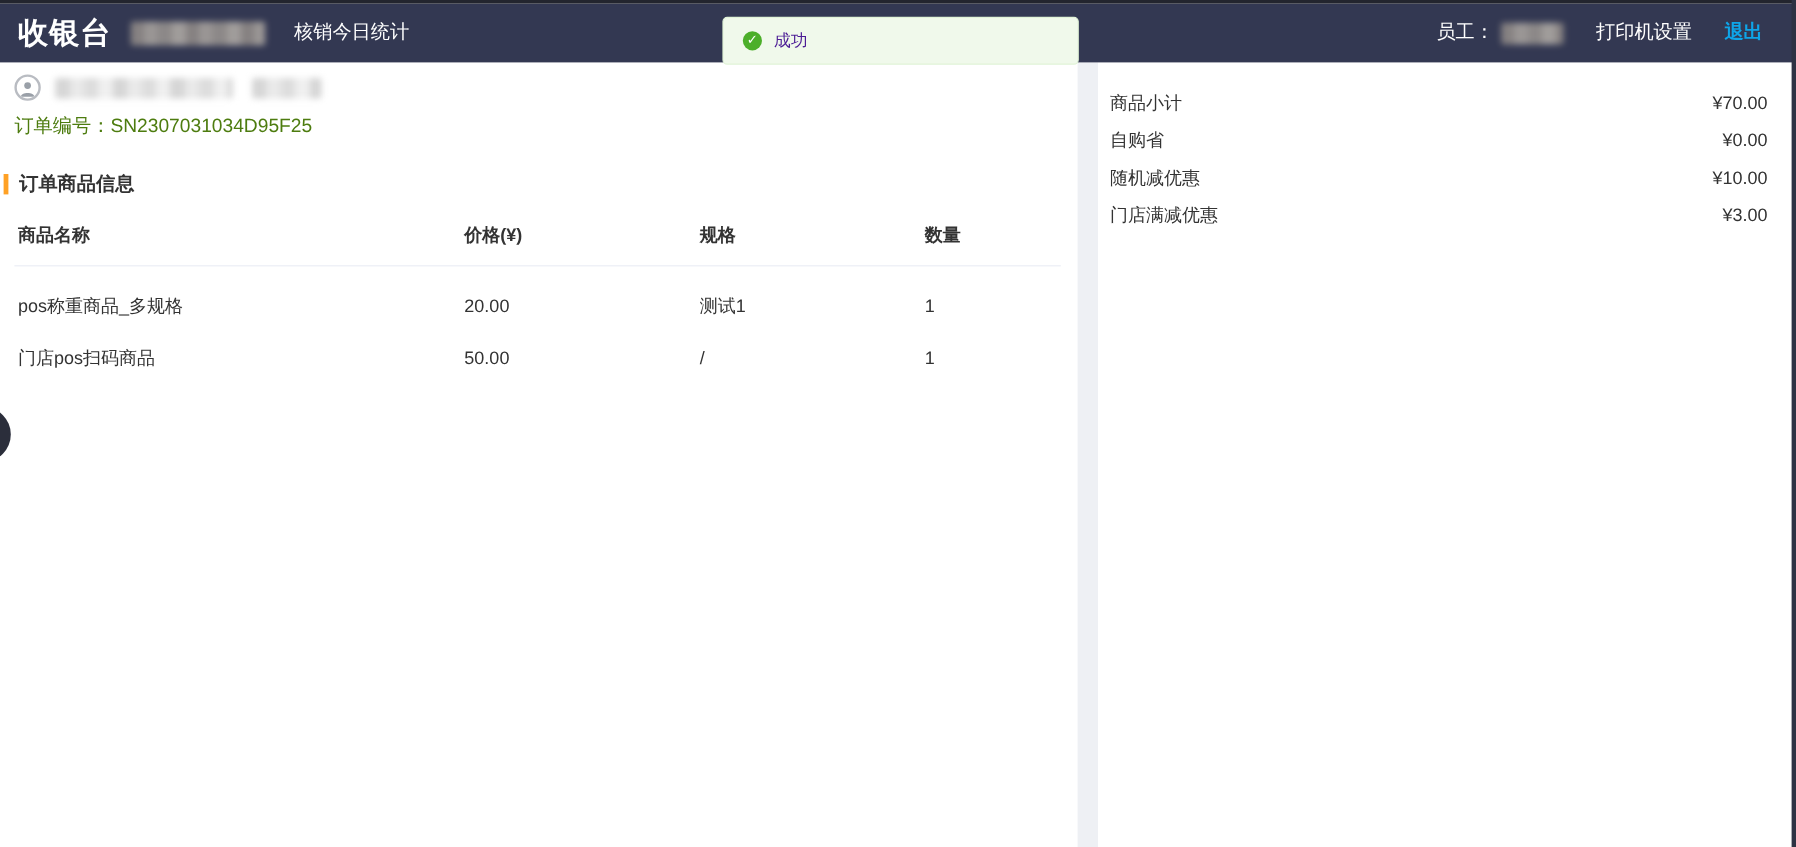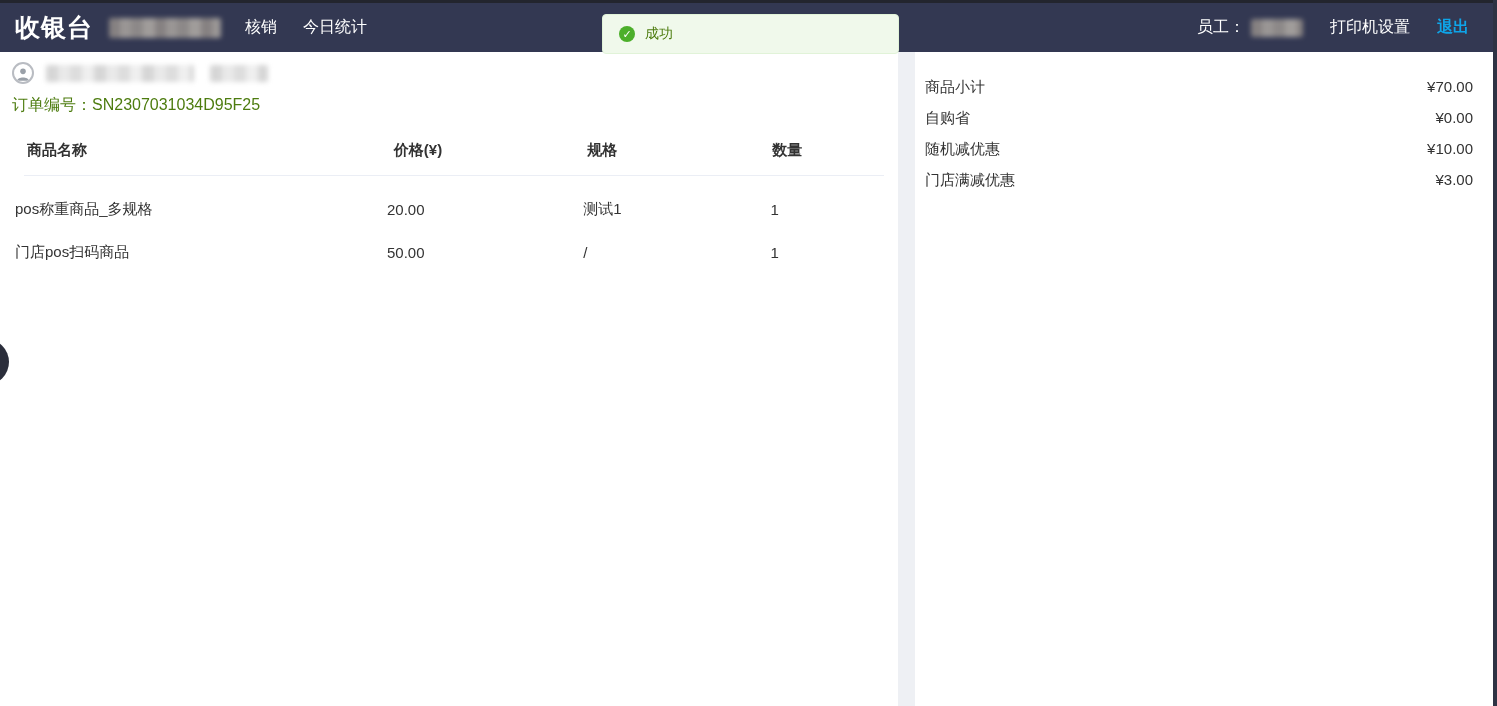--- a/index.html
+++ b/index.html
@@ -29,21 +29,21 @@
   .navbar {
     position: absolute; top: 3px; left: 0; right: 0; height: 49px;
     background: #333852;
     display: flex; align-items: center;
     padding: 0 28px 0 15px;
     color: #fff;
     z-index: 4;
   }
   .nav-title { font-size: 25px; font-weight: bold; letter-spacing: 1px; }
   .nav-item { font-size: 16px; cursor: pointer; }
-  .nav-left-group { display: flex; align-items: flex-start; gap: 26px; }
+  .nav-left-group { display: flex; align-items: flex-start; }
   .nav-right-group { margin-left: auto; display: flex; align-items: center; gap: 27px; }
   .employee { display: flex; align-items: center; font-size: 16px; }
   .logout { color: #0ea5e9; font-size: 16px; font-weight: bold; cursor: pointer; }
 
   
   .redact {
     display: inline-block;
     border-radius: 2px;
     background: repeating-linear-gradient(90deg,
       #9b948e 0 11px, #b4aea6 11px 22px, #a39d96 22px 34px, #bcb6ad 34px 46px);
@@ -70,21 +70,21 @@
     padding: 0 16px;
     z-index: 10;
   }
   .toast-icon {
     width: 16px; height: 16px; border-radius: 50%;
     background: #4caf2a;
     color: #fff; font-size: 11px; line-height: 16px;
     text-align: center; font-weight: bold;
     flex: 0 0 16px;
   }
-  .toast-text { color: #4d7c0f; font-size: 14px; margin-left: 10px; }
+  .toast-text { color: #4c1d95; font-size: 14px; margin-left: 10px; }
 
   
   .main {
     position: absolute; top: 52px; left: 0; right: 4px; bottom: 0;
     display: flex;
   }
   .left-panel {
     width: 898px; flex: 0 0 898px;
     background: #fff;
     padding: 10px 14px 0 12px;
@@ -114,21 +114,21 @@
     font-size: 16px; font-weight: bold; color: #333;
     border-left: 4px solid #ffa125;
     padding-left: 9px;
     line-height: 17px;
     margin-left: -9px;
   }
 
   
   .items-table { margin-top: 15px; width: 872px; }
   .t-row { display: flex; align-items: center; }
-  .t-head { font-weight: bold; font-size: 15px; padding: 10px 0 15px 0; border-bottom: 1px solid #ebeef5; margin-left: 12px; }
+  .t-head { font-weight: bold; font-size: 15px; padding: 10px 0 15px 0; border-bottom: 1px solid #ebeef5; }
   .t-body-row { font-size: 15px; padding-top: 24px; }
   .col-name  { width: 43%; padding-left: 3px; }
   .col-price { width: 22.5%; }
   .col-spec  { width: 21.5%; }
   .col-qty   { width: 13%; }
 
   
   .summary-title {
     font-size: 16px; font-weight: bold; color: #1a1a1a;
     padding: 6px 0 13px 0;
@@ -203,20 +203,21 @@
         </svg>
       </span>
       <span class="redact on-light user-name-redact"></span>
       <span class="redact on-light user-name-redact2"></span>
     </div>
 
     <div class="order-no-line">
       <span>订单编号：</span><span>SN2307031034D95F25</span>
     </div>
 
+    <div class="section-header">订单商品信息</div>
 
     <div class="items-table">
       <div class="t-row t-head">
         <span class="col-name">商品名称</span>
         <span class="col-price">价格(¥)</span>
         <span class="col-spec">规格</span>
         <span class="col-qty">数量</span>
       </div>
       <div class="t-row t-body-row">
         <span class="col-name">pos称重商品_多规格</span>

